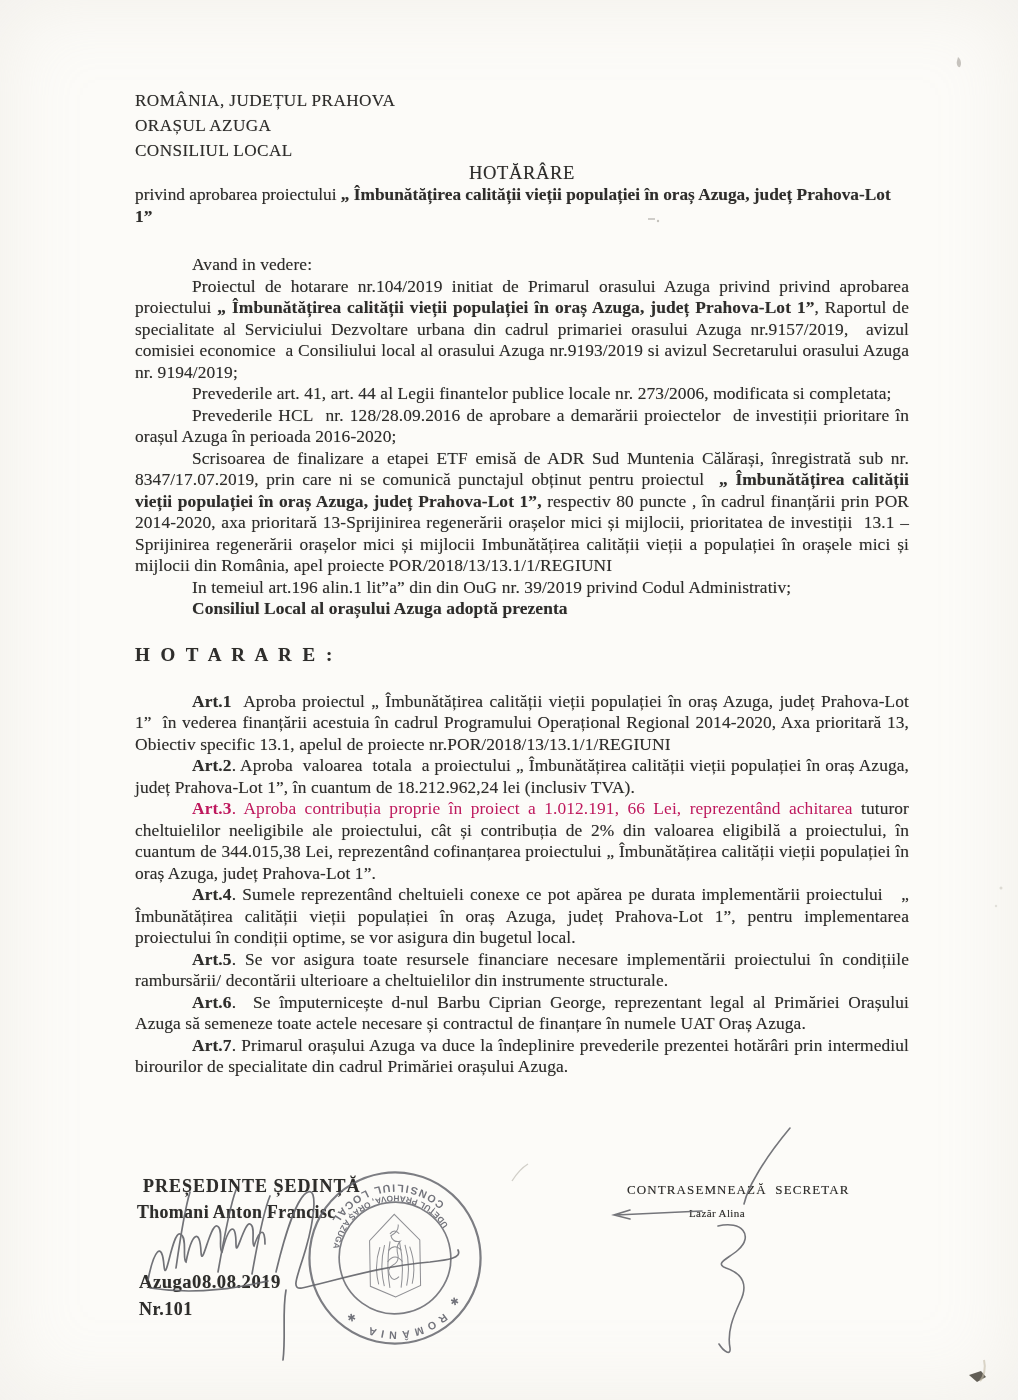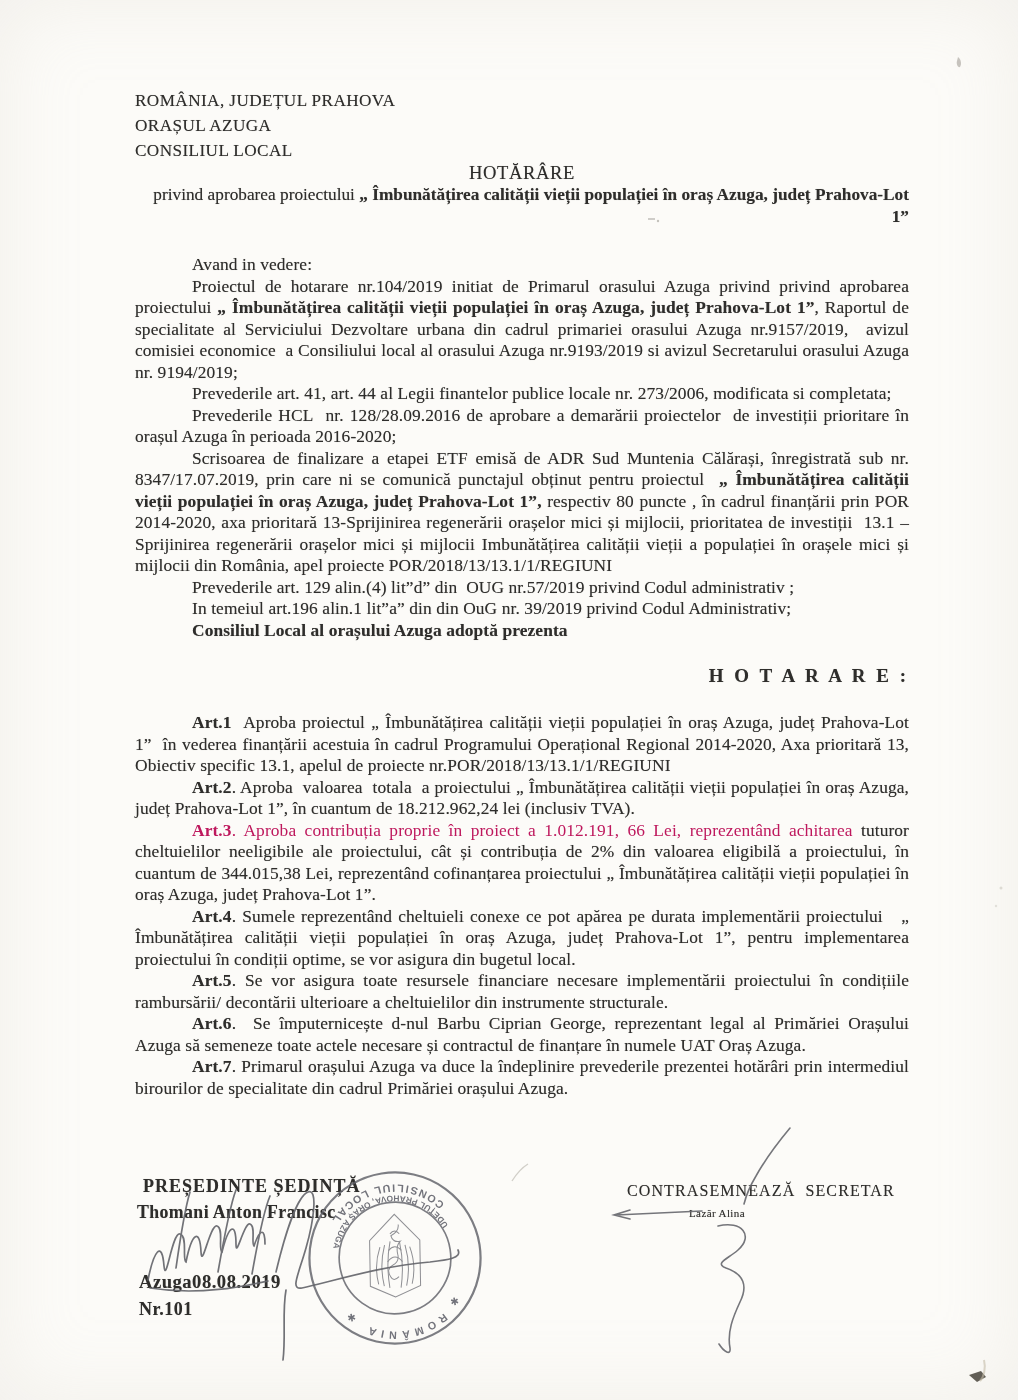--- a/index.html
+++ b/index.html
@@ -10,34 +10,34 @@
     border-right:1px solid #8b5cf6;
     font-family:"Liberation Serif","DejaVu Serif",serif;
     color:#2e2d2b;
   }
   .content{
     position:absolute;left:135px;top:88px;width:774px;
     text-shadow:0 0 .7px rgba(46,45,43,.42);
   }
   .hdr-line{font-size:17.2px;line-height:25px;letter-spacing:.4px;}
   .doc-title{text-align:center;font-weight:normal;font-size:18.6px;line-height:23px;letter-spacing:.6px;margin-top:-2px;}
-  .doc-subtitle{text-align:right;font-size:17.3px;line-height:22px;}
+  .doc-subtitle{text-align:left;font-size:17.3px;line-height:22px;}
   .doc-subtitle .b{font-weight:bold;}
   .preamble{margin-top:26px;}
   .para{margin:0;text-align:justify;text-indent:57px;font-size:17.4px;line-height:21.5px;letter-spacing:.1px;}
   .para.noj{text-align:left;}
   .para .b{font-weight:bold;}
   .para .faded, .faded{color:#be185d;text-shadow:none;}
-  .decision-heading{text-align:right;font-weight:bold;font-size:19px;letter-spacing:3px;margin:24px 0 25px 0;}
+  .decision-heading{text-align:left;font-weight:bold;font-size:19px;letter-spacing:3px;margin:24px 0 25px 0;}
   .sig{position:absolute;white-space:nowrap;text-shadow:0 0 .7px rgba(46,45,43,.4);}
   .sig-role-left{left:143px;top:1176px;font-weight:bold;font-size:18px;letter-spacing:1px;}
   .sig-name-left{left:137px;top:1202px;font-weight:bold;font-size:17.8px;letter-spacing:.4px;}
   .sig-date{left:139px;top:1271px;font-weight:bold;font-size:18.6px;letter-spacing:.5px;}
   .sig-number{left:139px;top:1299px;font-weight:bold;font-size:18px;letter-spacing:.5px;}
-  .sig-role-right{left:627px;top:1182px;font-size:16px;letter-spacing:1.1px;}
+  .sig-role-right{left:627px;top:1182px;font-size:13px;letter-spacing:1.1px;}
   .sig-name-right{left:689px;top:1207px;font-size:11px;letter-spacing:.4px;}
   .stamp-svg{position:absolute;left:302px;top:1165px;width:186px;height:186px;transform:rotate(171deg);opacity:.88;}
   .overlay{position:absolute;left:0;top:0;width:1018px;height:1400px;pointer-events:none;}
 </style>
 </head>
 <body>
 
 <div class="page">
 
   <div class="content">
@@ -50,21 +50,20 @@
     <div class="doc-title">HOTĂRÂRE</div>
 
     <div class="doc-subtitle"><span>privind aprobarea proiectului </span><span class="b">„ Îmbunătățirea calității vieții populației în oraș Azuga, județ Prahova-Lot 1”</span></div>
 
     <div class="preamble" id="preamble">
         <p class="para noj"><span>Avand in vedere:</span></p>
         <p class="para"><span>Proiectul de hotarare nr.104/2019 initiat de Primarul orasului Azuga privind privind aprobarea proiectului </span><span class="b">„ Îmbunătățirea calității vieții populației în oraș Azuga, județ Prahova-Lot 1”</span><span>, Raportul de specialitate al Serviciului Dezvoltare urbana din cadrul primariei orasului Azuga nr.9157/2019,&nbsp; avizul comisiei economice&nbsp; a Consiliului local al orasului Azuga nr.9193/2019 si avizul Secretarului orasului Azuga nr. 9194/2019;</span></p>
         <p class="para"><span>Prevederile art. 41, art. 44 al Legii finantelor publice locale nr. 273/2006, modificata si completata;</span></p>
         <p class="para"><span>Prevederile HCL&nbsp; nr. 128/28.09.2016 de aprobare a demarării proiectelor&nbsp; de investiții prioritare în orașul Azuga în perioada 2016-2020;</span></p>
         <p class="para"><span>Scrisoarea de finalizare a etapei ETF emisă de ADR Sud Muntenia Călărași, înregistrată sub nr. 8347/17.07.2019, prin care ni se comunică punctajul obținut pentru proiectul&nbsp; </span><span class="b">„ Îmbunătățirea calității vieții populației în oraș Azuga, județ Prahova-Lot 1”,</span><span> respectiv 80 puncte , în cadrul finanțării prin POR 2014-2020, axa prioritară 13-Sprijinirea regenerării orașelor mici și mijlocii, prioritatea de investiții&nbsp; 13.1 – Sprijinirea regenerării orașelor mici și mijlocii Imbunătățirea calității vieții a populației în orașele mici și mijlocii din România, apel proiecte POR/2018/13/13.1/1/REGIUNI</span></p>
-        <p class="para"><span>Prevederile art. 129 alin.(4) lit”d” din&nbsp; OUG nr.57/2019 privind Codul administrativ ;</span></p>
         <p class="para"><span>In temeiul art.196 alin.1 lit”a” din din OuG nr. 39/2019 privind Codul Administrativ;</span></p>
         <p class="para"><span class="b">Consiliul Local al orașului Azuga adoptă prezenta</span></p>
       </div>
 
     <div class="decision-heading">H O T A R A R E :</div>
 
     <div class="articles" id="articles">
         <p class="para"><span class="b">Art.1</span><span>&nbsp; Aproba proiectul „ Îmbunătățirea calității vieții populației în oraș Azuga, județ Prahova-Lot 1”&nbsp; în vederea finanțării acestuia în cadrul Programului Operațional Regional 2014-2020, Axa prioritară 13, Obiectiv specific 13.1, apelul de proiecte nr.POR/2018/13/13.1/1/REGIUNI</span></p>
         <p class="para"><span class="b">Art.2</span><span>. Aproba&nbsp; valoarea&nbsp; totala&nbsp; a proiectului „ Îmbunătățirea calității vieții populației în oraș Azuga, județ Prahova-Lot 1”, în cuantum de 18.212.962,24 lei (inclusiv TVA).</span></p>
         <p class="para"><span class="b faded">Art.3</span><span class="faded">. Aproba contribuția proprie în proiect a 1.012.191, 66 Lei, reprezentând achitarea</span><span> tuturor cheltuielilor neeligibile ale proiectului, cât și contribuția de 2% din valoarea eligibilă a proiectului, în cuantum de 344.015,38 Lei, reprezentând cofinanțarea proiectului „ Îmbunătățirea calității vieții populației în oraș Azuga, județ Prahova-Lot 1”.</span></p>

